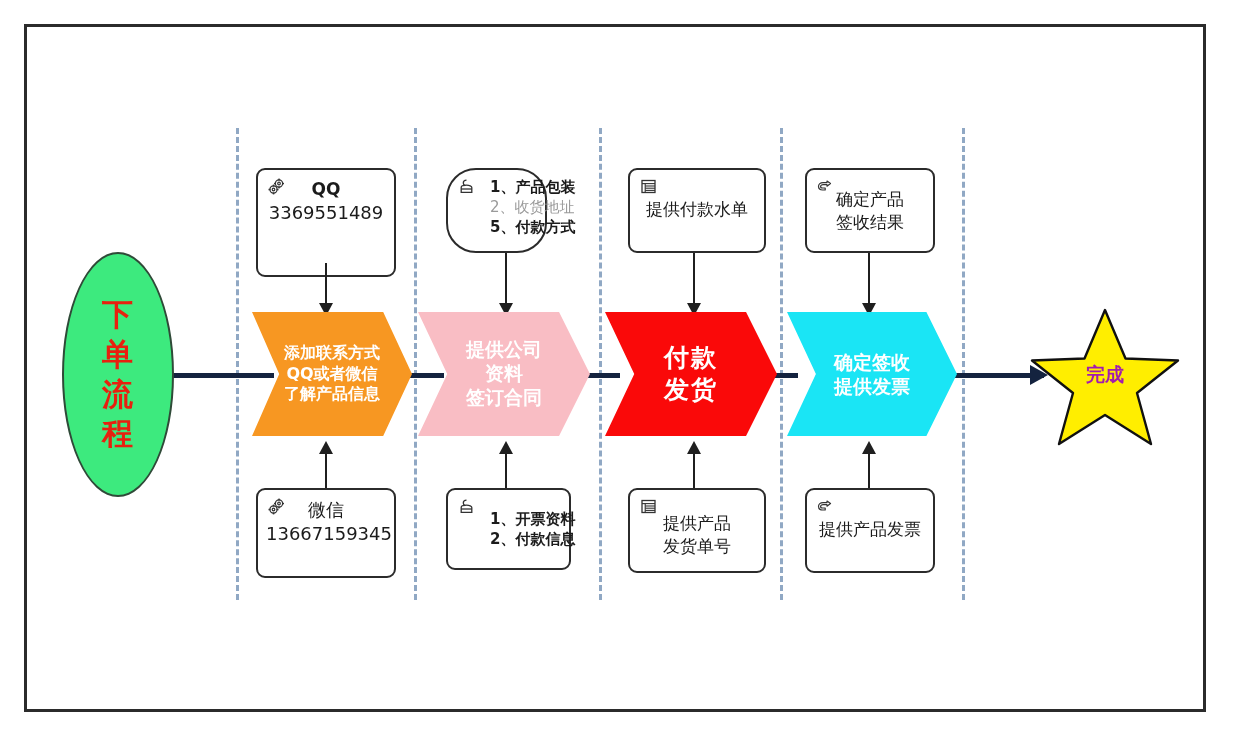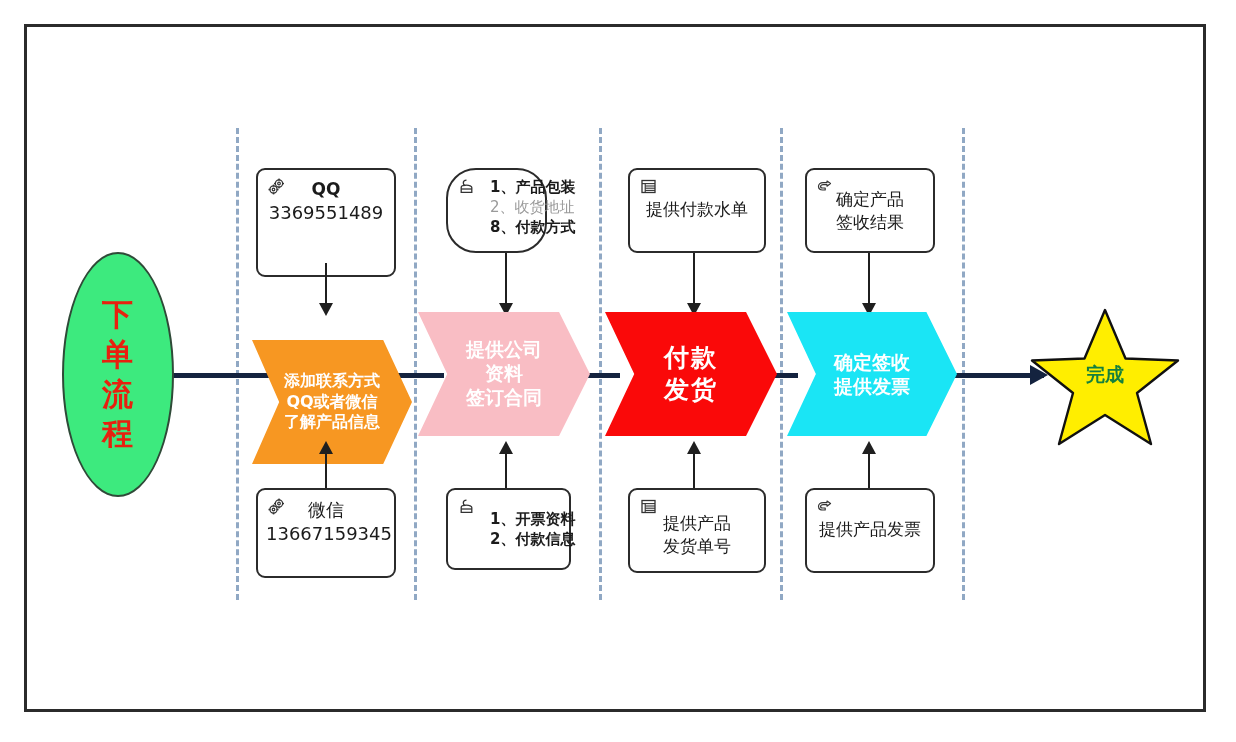--- a/index.html
+++ b/index.html
@@ -84,21 +84,21 @@
     flex-direction: column;
     align-items: center;
     justify-content: center;
     text-align: center;
     color: #ffffff;
     font-weight: bold;
     -webkit-clip-path: polygon(0% 0%, 82% 0%, 100% 50%, 82% 100%, 0% 100%, 17% 50%);
     clip-path: polygon(0% 0%, 82% 0%, 100% 50%, 82% 100%, 0% 100%, 17% 50%);
   }
   .chev .ln { line-height: 1.28; white-space: nowrap; }
-  .chev.c-orange { background: #f79722; margin-top: 28px; }
+  .chev.c-orange { background: #f79722; }
   .chev.c-pink   { background: #f9bdc4; font-family: Liberation Serif, serif; }
   .chev.c-red    { background: #fa0909; }
   .chev.c-cyan   { background: #1ae5f5; }
   .chev.sz-sm .ln { font-size: 16px; }
   .chev.sz-md .ln { font-size: 19px; }
   .chev.sz-lg .ln { font-size: 25px; letter-spacing: 2px; }
   
   .note {
     position: absolute;
     background: #ffffff;
@@ -160,21 +160,21 @@
   }
   .star-wrap svg { display: block; }
   .star-label {
     position: absolute;
     left: 0;
     top: 56px;
     width: 150px;
     text-align: center;
     font-size: 19px;
     font-weight: bold;
-    color: #15803d;
+    color: #a21caf;
   }
 </style>
 </head>
 <body>
 
 <div id="canvas">
   <div class="frame"></div>
 
   <div class="lane-sep" style="left:236px;"></div>
   <div class="lane-sep" style="left:414px;"></div>
@@ -266,21 +266,21 @@
         <g fill="none" stroke="#333" stroke-width="1.3">
           <path d="M9.5 3.2 C7.6 3.2 6.3 4.5 6.3 6.1 C6.3 7.3 7.1 8.2 8.2 8.6"></path>
           <path d="M4.2 15.4 L4.2 10.4 C4.2 9.0 6.6 8.2 9.5 8.2 C12.4 8.2 14.8 9.0 14.8 10.4 L14.8 15.4 Z"></path>
           <path d="M4.2 12.0 L14.8 12.0"></path>
         </g>
       </svg>
     </span>
     <div class="ntext">
       <div class="nl bold f15">1、产品包装</div>
       <div class="nl dim f15">2、收货地址</div>
-      <div class="nl bold f15">8、付款方式</div>
+      <div class="nl bold f15">5、付款方式</div>
     </div>
   </div>
   <div class="vline" style="left:505px; top:253px; height:53px;"></div>
   <div class="varrow-down" style="left:499px; top:303px;"></div>
 
   <div class="chev c-pink sz-md" style="left:418px; width:172px;">
     <span class="ln">提供公司</span>
     <span class="ln">资料</span>
     <span class="ln">签订合同</span>
   </div>

